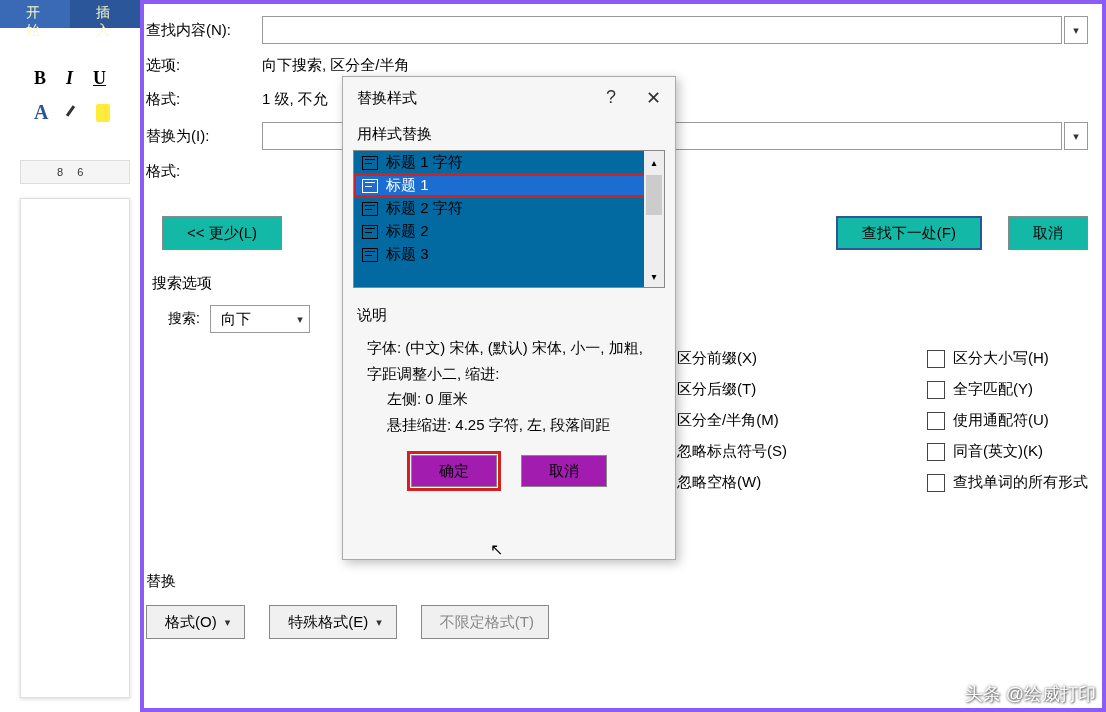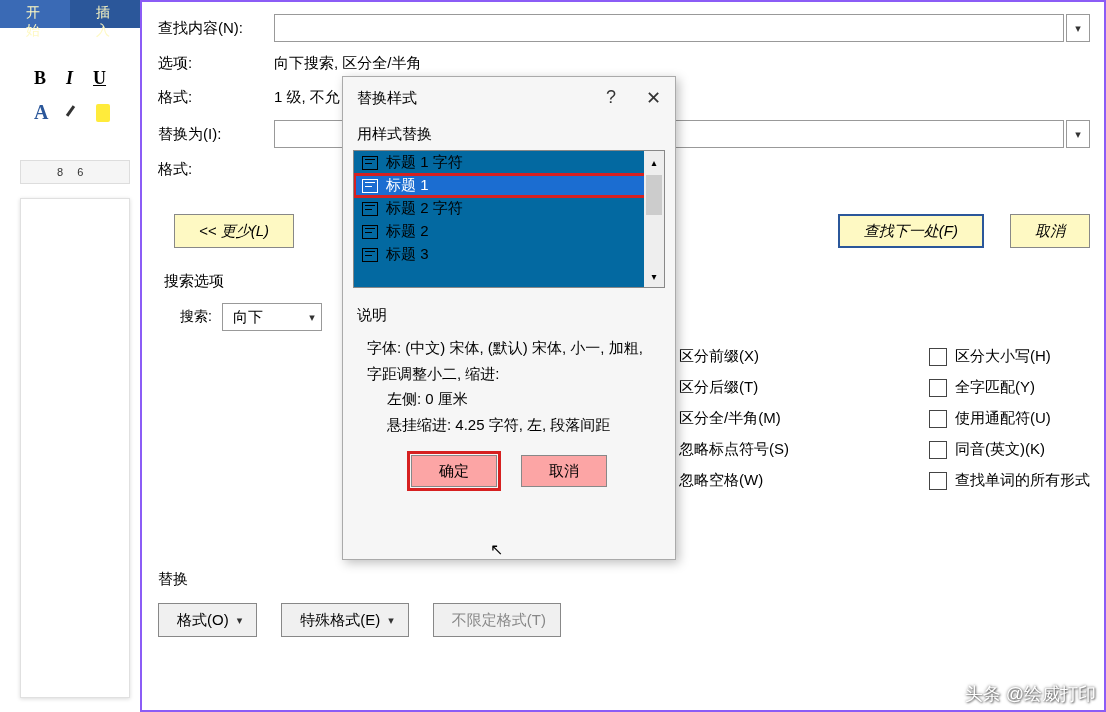--- a/index.html
+++ b/index.html
@@ -14,30 +14,30 @@
     .fmt-row2 { display: flex; gap: 18px; align-items: center; }
     .fmt-a { color: #2b579a; font-size: 20px; font-weight: bold; font-family: "Times New Roman", serif; }
     .fmt-pen { display: inline-block; width: 20px; height: 20px; position: relative; }
     .fmt-pen::before { content:""; position:absolute; left:3px; top:2px; width:3px; height:12px; background:#333; transform:rotate(35deg);}
     .fmt-marker { display:inline-block; width:26px; height:18px; background:#ffeb3b; position:relative; border-radius:2px; }
     .share-btn { position:absolute; top:0; right:0; background:#2b579a; color:#fff; padding:4px 10px; font-size:14px;}
     
     .ruler { position:absolute; top:160px; left:20px; width:110px; height:24px; background:#f5f5f5; border:1px solid #ddd; display:flex; align-items:center; gap:14px; padding-left:36px; font-size:11px; color:#333;}
     .doc-page { position:absolute; top:198px; left:20px; width:110px; height:500px; background:#fff; box-shadow:0 1px 4px rgba(0,0,0,0.15); border:1px solid #e0e0e0;}
     
-    .find-replace { position:absolute; top:0; left:140px; right:0; height:712px; background:#fff; border:2px solid #8b5cf6; padding:12px 14px 0 16px;}
+    .find-replace { position:absolute; top:0; left:140px; right:0; height:712px; background:#fff; border:4px solid #8b5cf6; padding:12px 14px 0 2px;}
     .fr-row { display:flex; align-items:center; margin-bottom:8px; min-height:26px;}
     .fr-label { width:116px; font-size:15px; color:#000;}
     .fr-text { font-size:15px; color:#000;}
     .fr-input { flex:1; height:28px; border:1px solid #999; background:#fff; margin-right:2px;}
     .fr-drop { width:24px; height:28px; border:1px solid #999; display:flex; align-items:center; justify-content:center; cursor:pointer;}
     .chev { font-size:11px; color:#333;}
     
     .fr-buttons { display:flex; gap:26px; margin:32px 0 24px 16px;}
-    .btn { height:34px; padding:0 24px; border:1px solid #888; background:#fef9c3; font-size:15px; cursor:pointer; display:inline-flex; align-items:center;font-style:italic;}
+    .btn { height:34px; padding:0 24px; border:1px solid #888; background:#14b8a6; font-size:15px; cursor:pointer; display:inline-flex; align-items:center;}
     .btn.accent { border:2px solid #2b579a;}
     .spacer { flex:1;}
     
     .section-title { font-size:15px; margin-bottom:12px;}
     .search-opts { margin-left:6px;}
     .search-dir-row { display:flex; align-items:center; gap:10px; margin-bottom:16px; margin-left:16px;}
     .sel-box { width:100px; height:28px; border:1px solid #999; display:flex; align-items:center; justify-content:space-between; padding:0 6px 0 10px; font-size:15px;}
     .checks-cols { display:flex; gap:100px; margin-left:16px;}
     .checks-col { display:flex; flex-direction:column; gap:12px;}
     .checks-col.right { margin-left:auto; margin-right:40px;}
@@ -66,21 +66,21 @@
     .sd-icon::after { content:""; position:absolute; top:6px; left:2px; right:5px; height:1px; background:currentColor;}
     .sd-scroll { position:absolute; right:0; top:0; bottom:0; width:20px; background:#eee; display:flex; flex-direction:column;}
     .sd-scroll-btn { height:22px; display:flex; align-items:center; justify-content:center; font-size:10px;}
     .sd-scroll-thumb { flex:0 0 40px; background:#ccc; margin:2px;}
     .sd-scroll-track { flex:1;}
     
     .sd-desc-label { padding:18px 14px 6px 14px; font-size:15px;}
     .sd-desc { padding:4px 20px 0 24px; font-size:15px; line-height:1.7;}
     .sd-desc .indent { padding-left:20px;}
     .sd-btns { display:flex; gap:24px; justify-content:center; padding:18px 0 14px;}
-    .sd-btn { width:86px; height:32px; border:1px solid #888; background:#fca5a5; font-size:15px; display:inline-flex; align-items:center; justify-content:center; cursor:pointer;}
+    .sd-btn { width:86px; height:32px; border:1px solid #888; background:#a21caf; font-size:15px; display:inline-flex; align-items:center; justify-content:center; cursor:pointer;}
     .sd-btn.ok { outline:3px solid #d62020; outline-offset:1px;}
     
     .cursor-arrow { position:absolute; top:540px; left:490px; font-size:16px; color:#000; pointer-events:none;}
     
     .watermark { position:absolute; bottom:6px; right:10px; font-size:18px; color:#fff; text-shadow:0 0 3px rgba(0,0,0,0.6), 1px 1px 2px rgba(0,0,0,0.5); font-weight:500;}
   </style>
 </head>
 <body>
 
 <div class="ribbon-area">

